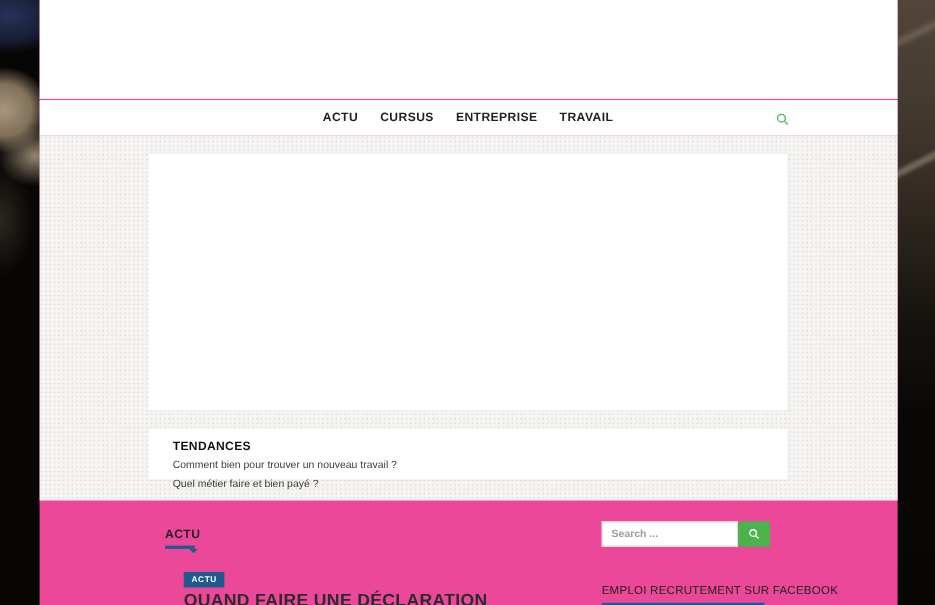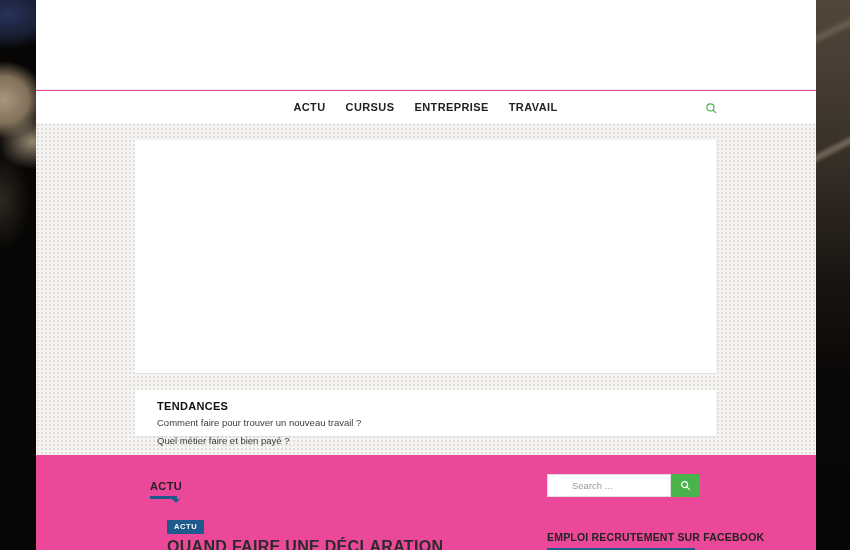--- a/index.html
+++ b/index.html
@@ -107,31 +107,32 @@
   .post-title{
     position:absolute;left:131px;top:538px;
     font-size:16px;font-weight:bold;letter-spacing:.3px;color:#2b2b2b;
     text-transform:uppercase;cursor:pointer;white-space:nowrap;
   }
 
   
   .search-form{position:absolute;left:511px;top:474px;width:153px;height:23px;display:flex;}
   .search-input{
     width:124px;height:23px;border:1px solid #dddddd;background:#fff;
-    font-size:9.5px;color:#777;padding:0 24px;outline:none;
+    font-size:9.5px;color:#777;padding:0 8px;outline:none;
     font-family:"Liberation Sans","DejaVu Sans",sans-serif;
+    font-weight:bold;
   }
   .search-input::placeholder{color:#9a9a9a;}
   .search-button{
     width:29px;height:23px;border:none;background:var(--accent-green);
     color:#ffffff;cursor:pointer;display:flex;align-items:center;justify-content:center;
   }
   .widget-heading{position:absolute;left:511px;top:527px;width:153px;}
   .widget-heading .label{
-    font-size:10.5px;font-weight:bold;letter-spacing:.2px;color:var(--text-dark);
+    font-size:10.5px;font-weight:normal;letter-spacing:.2px;color:var(--text-dark);
     text-transform:uppercase;white-space:nowrap;
   }
   .widget-bar{position:relative;margin-top:3px;width:148px;height:2px;background:var(--accent-navy);}
   .widget-bar::after{
     content:'';position:absolute;right:2px;top:2px;
     border-left:4px solid transparent;border-right:4px solid transparent;
     border-top:4px solid var(--accent-navy);
   }
 </style>
 </head>
@@ -162,21 +163,21 @@
           <line x1="15" y1="15" x2="20.5" y2="20.5" stroke="currentColor" stroke-width="2.2"></line>
         </svg>
       </span>
     </div>
 
     <div class="gray-zone">
       <div class="featured-box"></div>
 
       <div class="trending-box">
         <div class="trending-title">TENDANCES</div>
-        <div class="trending-item t1">Comment faire pour trouver un nouveau travail ?</div>
+        <div class="trending-item t1">Comment bien pour trouver un nouveau travail ?</div>
         <div class="trending-item t2">Quel métier faire et bien payé ?</div>
       </div>
     </div>
 
     <div class="section-heading">
       <span class="label">ACTU</span>
       <div class="heading-bar"></div>
     </div>
 
     <span class="post-badge">ACTU</span>

